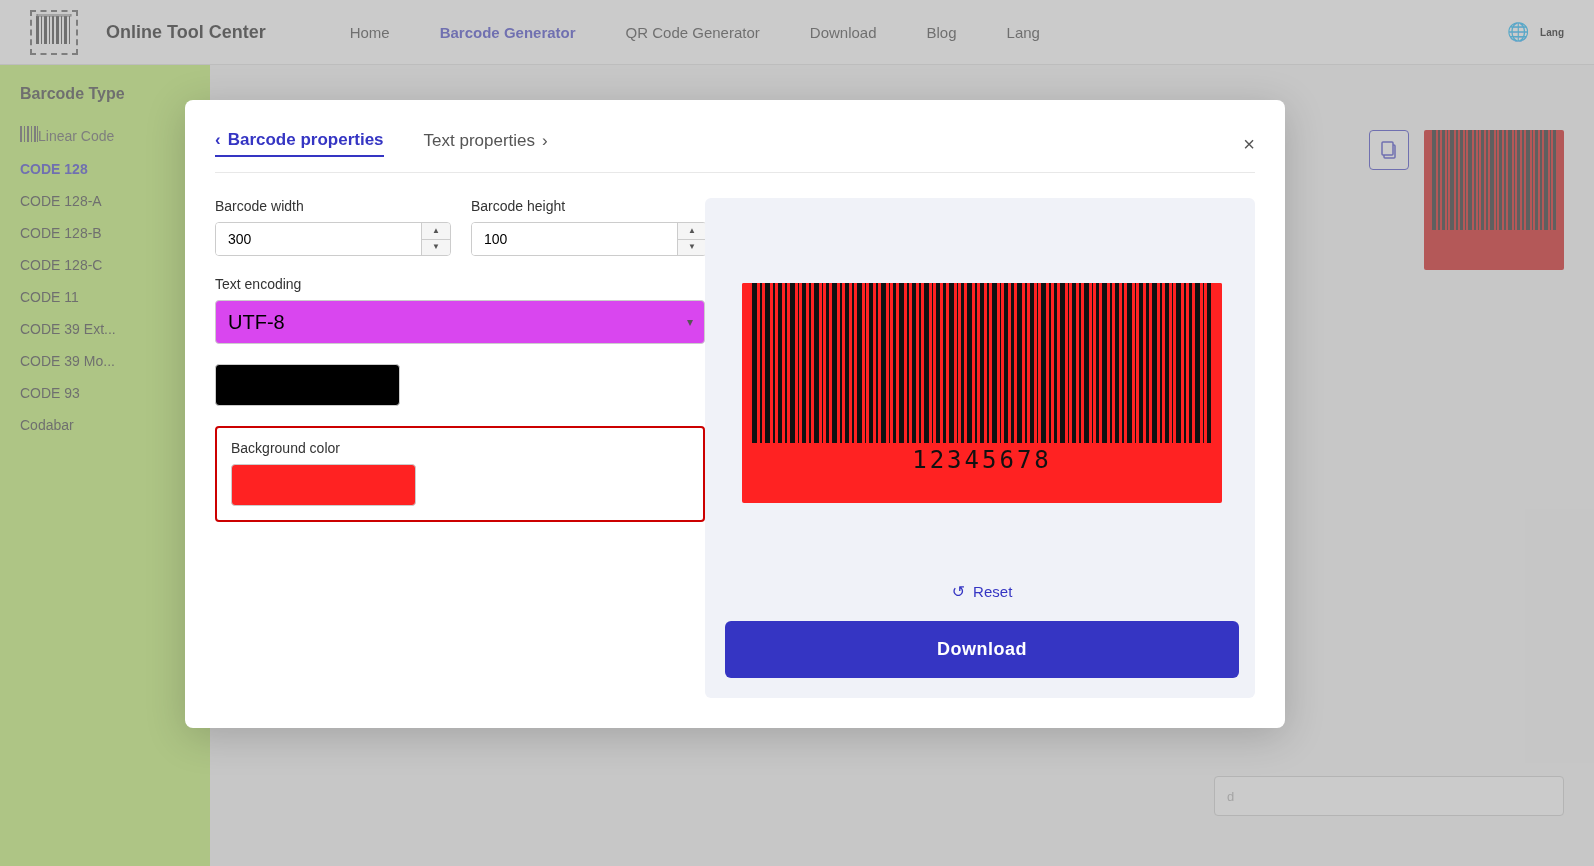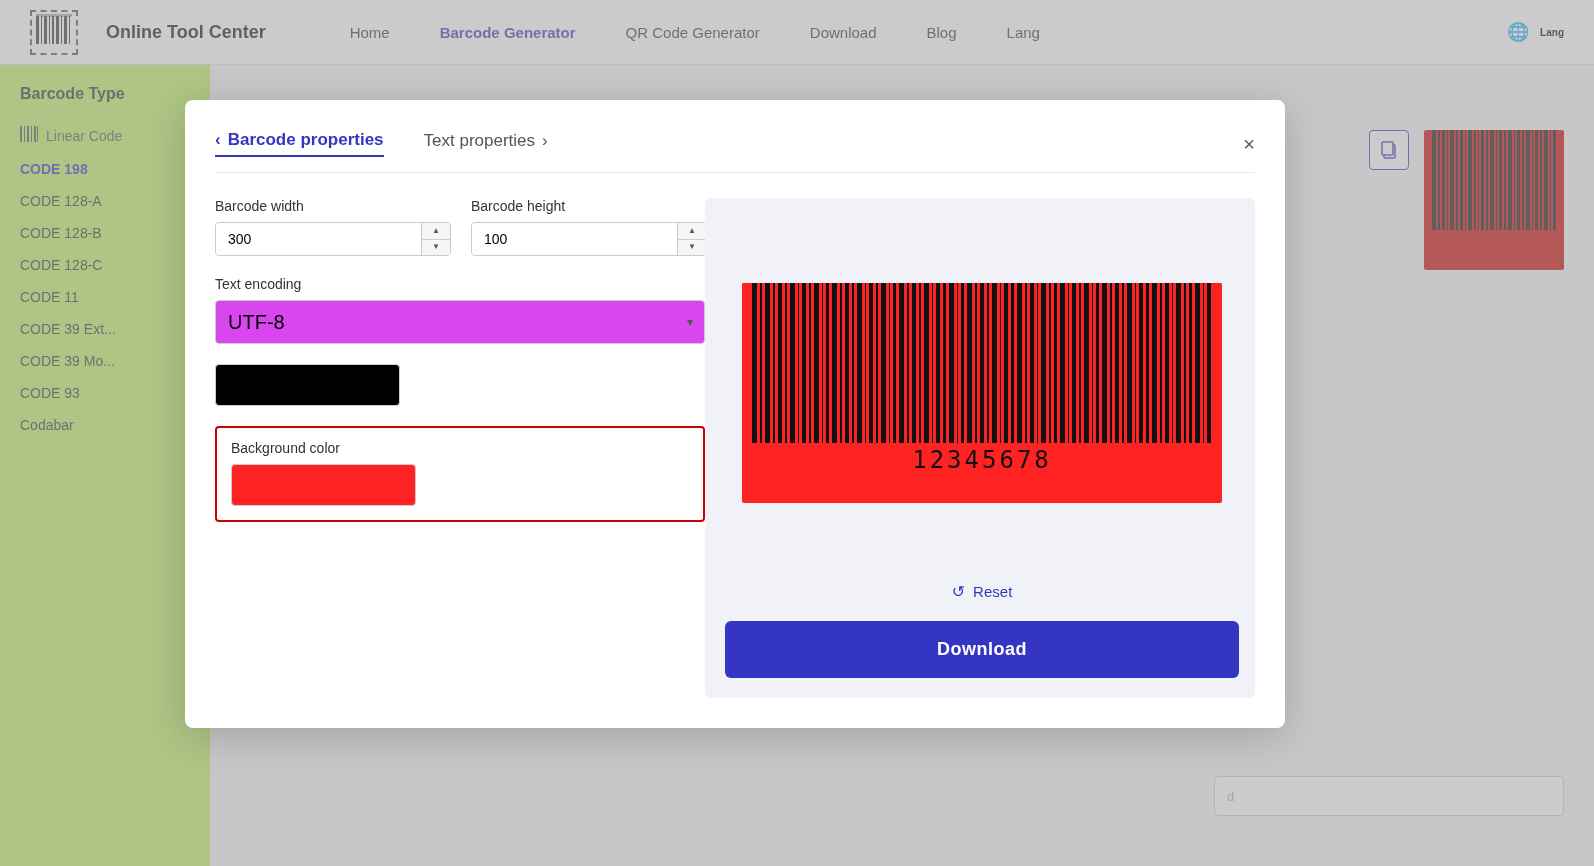--- a/index.html
+++ b/index.html
@@ -88,21 +88,20 @@
     }
     .sidebar-title {
       font-size: 16px;
       font-weight: 600;
       color: #333;
       padding: 0 20px 15px;
     }
     .sidebar-section {
       display: flex;
       align-items: center;
-      gap: 8px;
       padding: 8px 20px;
       font-size: 14px;
       color: #555;
     }
     .sidebar-item {
       padding: 8px 20px;
       font-size: 14px;
       color: #333;
       cursor: pointer;
     }
@@ -450,21 +449,21 @@
         <rect x="0" y="0" width="2" height="16" fill="#555"></rect>
         <rect x="4" y="0" width="1" height="16" fill="#555"></rect>
         <rect x="7" y="0" width="2" height="16" fill="#555"></rect>
         <rect x="11" y="0" width="1" height="16" fill="#555"></rect>
         <rect x="14" y="0" width="2" height="16" fill="#555"></rect>
         <rect x="17" y="0" width="1" height="16" fill="#555"></rect>
       </svg>
     </span>
     <span>Linear Code</span>
   </div>
-  <div class="sidebar-item active">CODE 198</div>
+  <div class="sidebar-item active">CODE 128</div>
   <div class="sidebar-item">CODE 128-A</div>
   <div class="sidebar-item">CODE 128-B</div>
   <div class="sidebar-item">CODE 128-C</div>
   <div class="sidebar-item">CODE 11</div>
   <div class="sidebar-item">CODE 39 Ext...</div>
   <div class="sidebar-item">CODE 39 Mo...</div>
   <div class="sidebar-item">CODE 93</div>
   <div class="sidebar-item">Codabar</div>
 </div>
 

